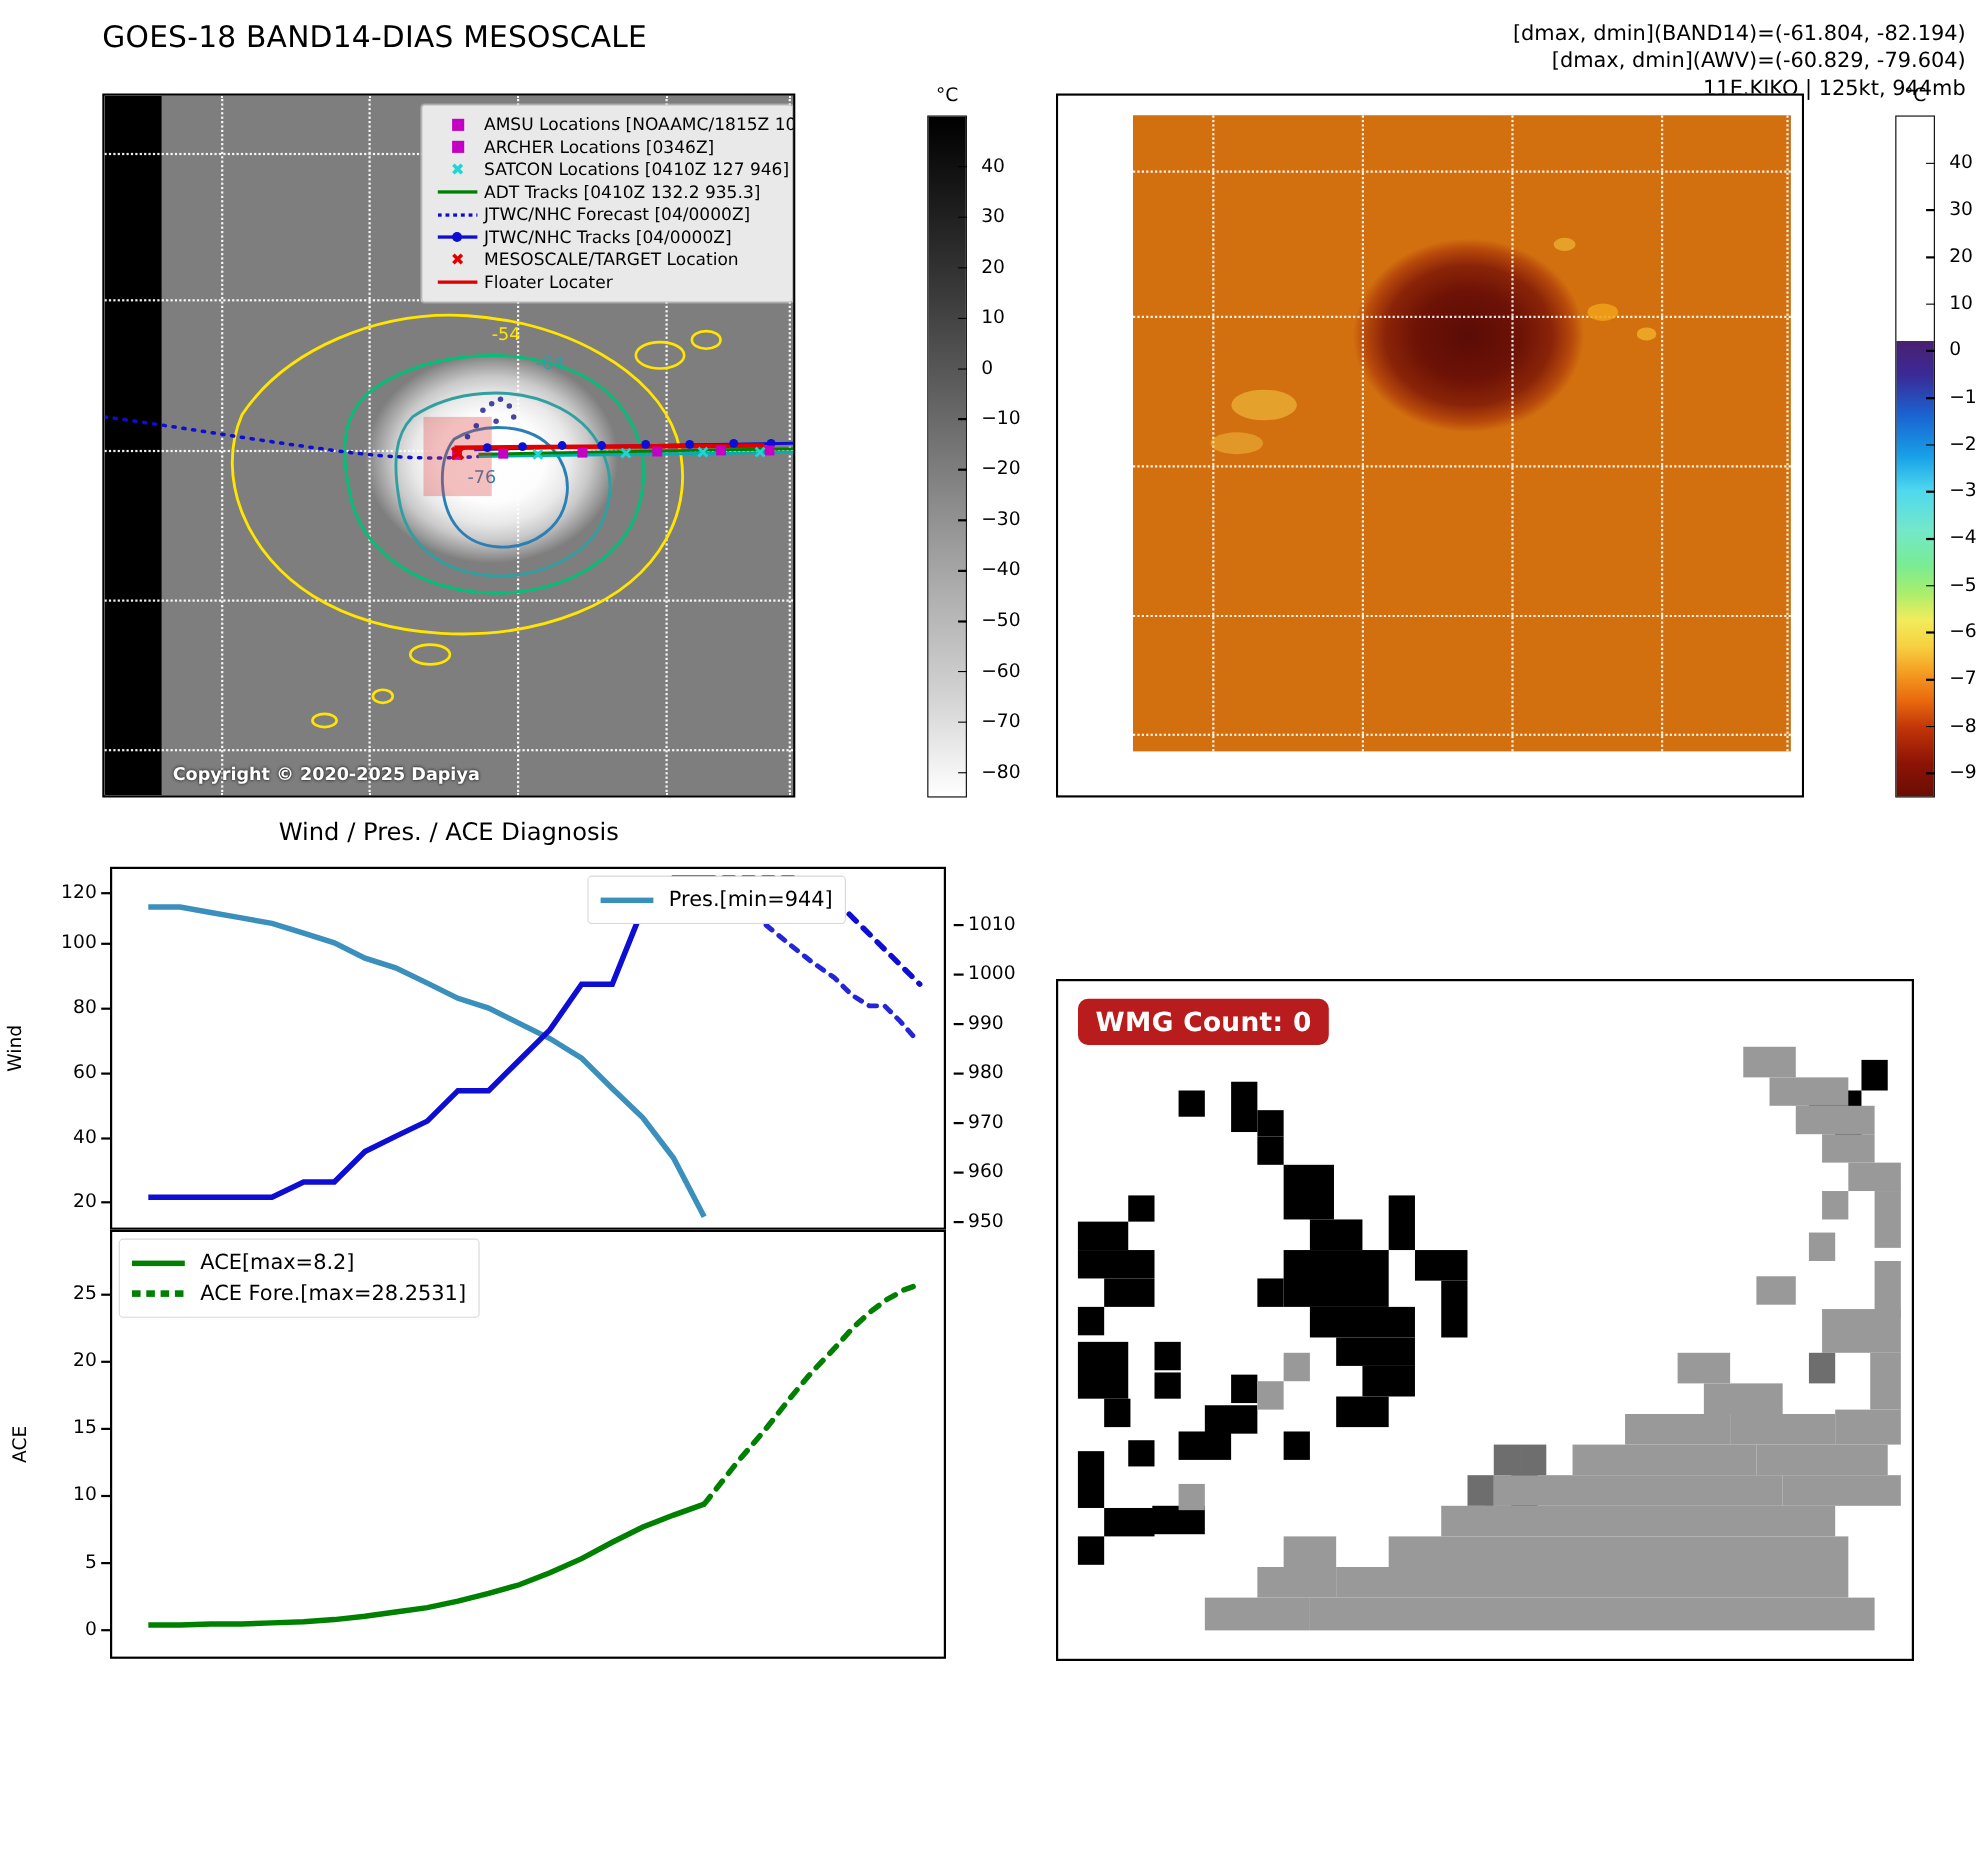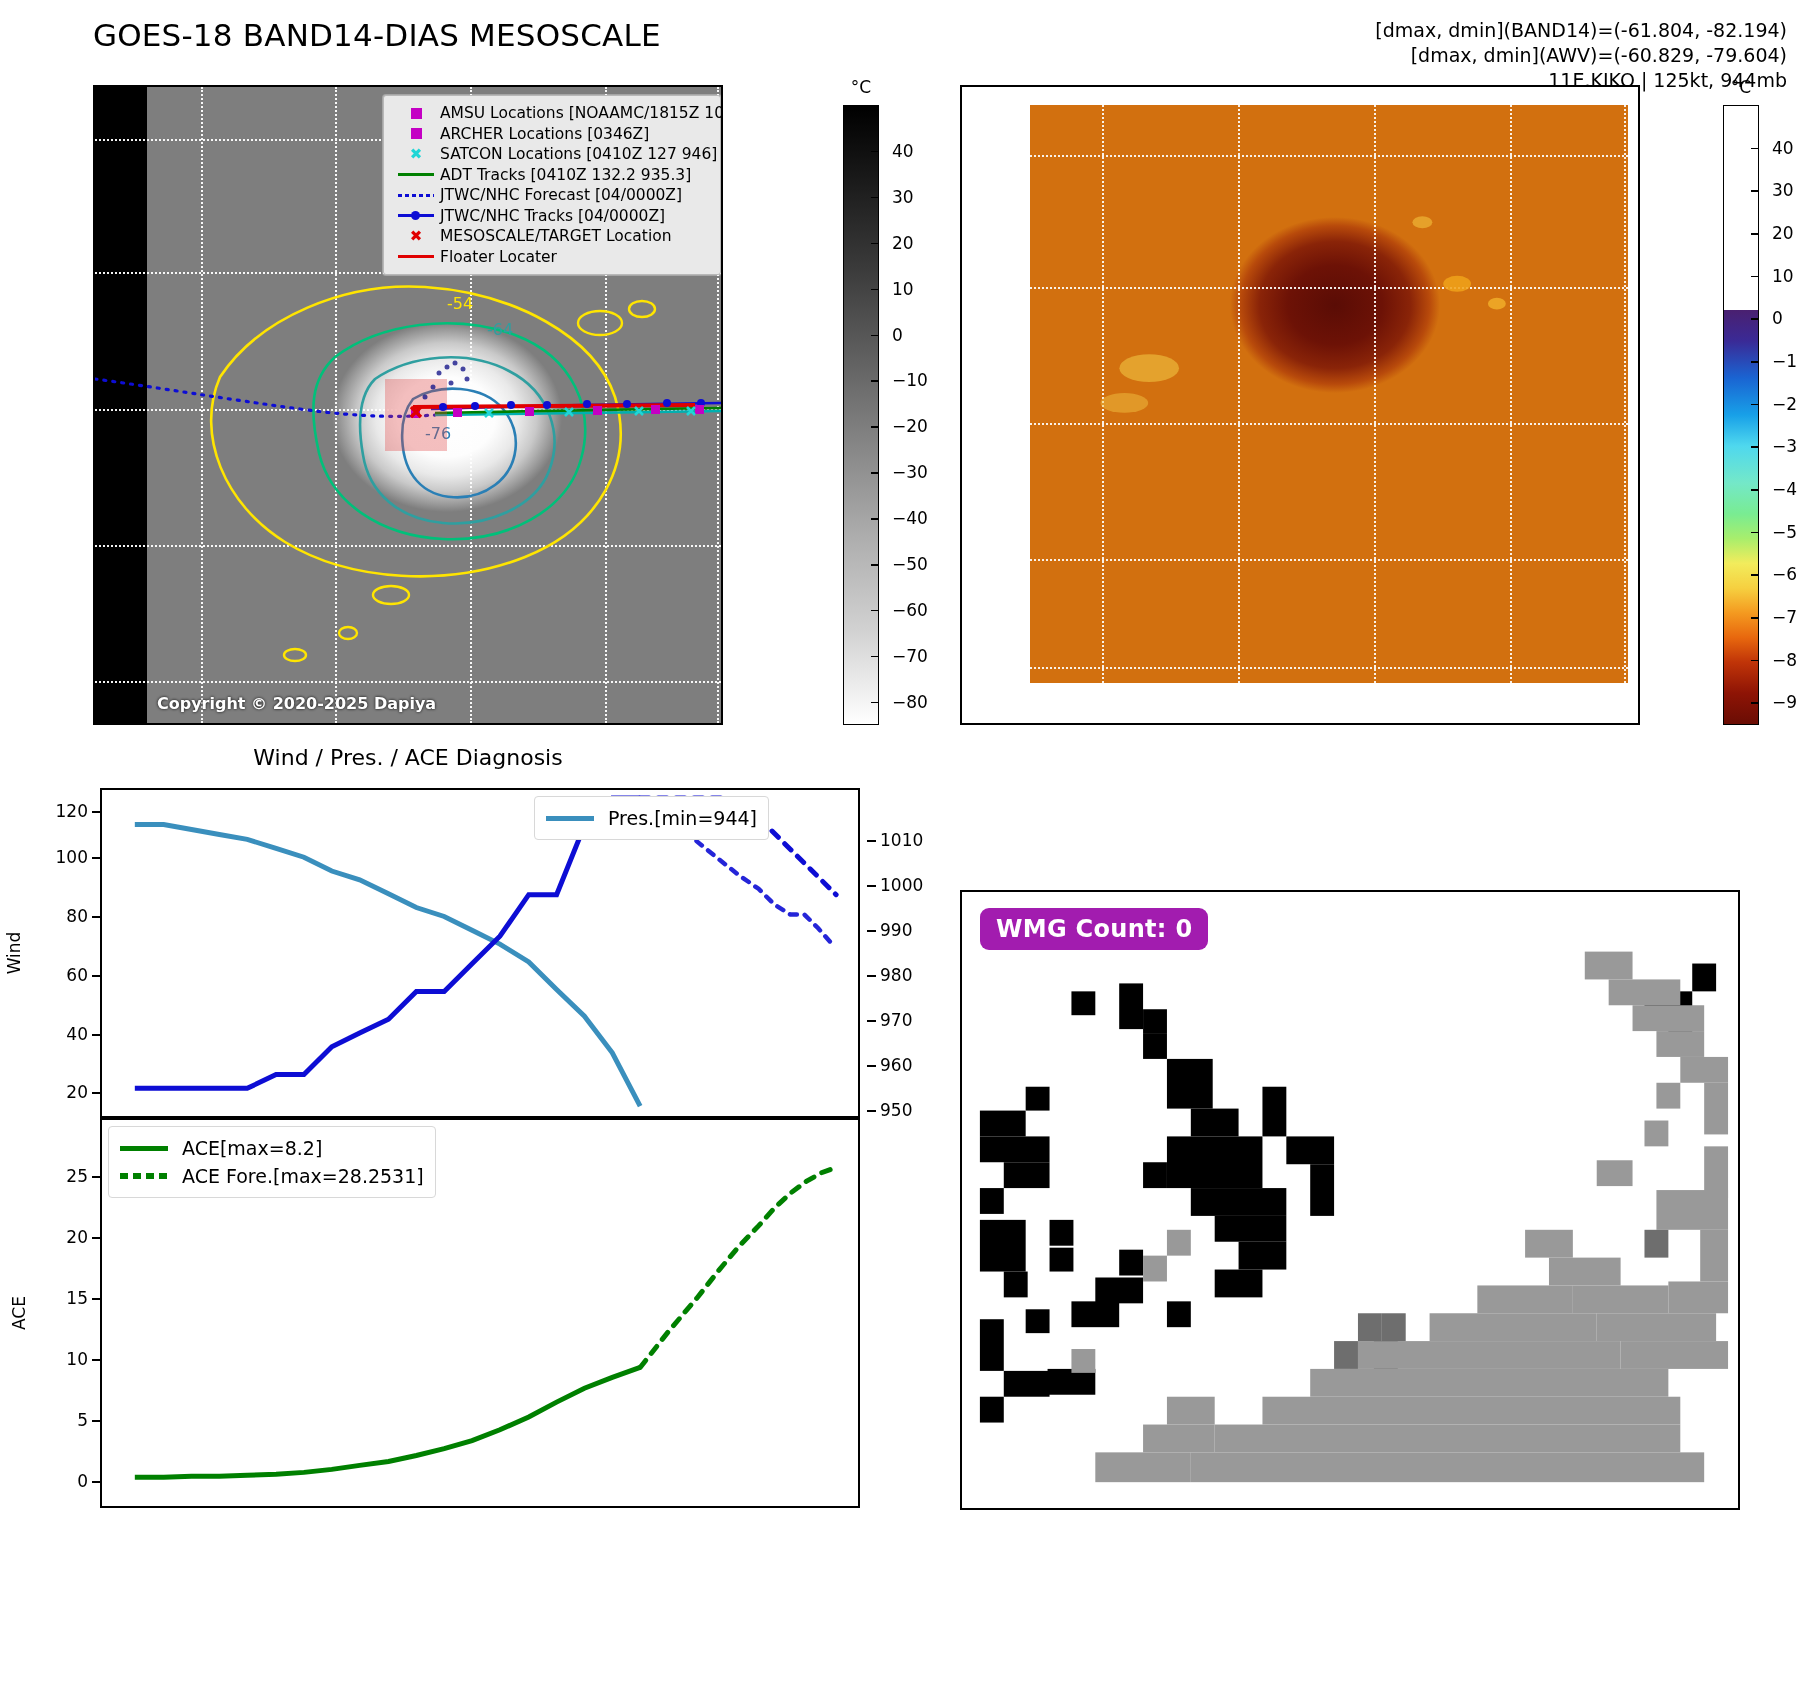--- a/index.html
+++ b/index.html
@@ -10,21 +10,21 @@
     font-family:"DejaVu Sans", sans-serif;
     color:#000;
     position:relative;
     overflow:hidden;
   }
   .abs { position:absolute; }
 
   
   #main-title {
     left:93px; top:18px; width:700px;
-    font-size:31px; line-height:34px; letter-spacing:.2px;
+    font-size:27px; line-height:34px; letter-spacing:.2px;
   }
   #header-stats {
     right:10px; top:18px; text-align:right;
     font-size:19px; line-height:25px;
   }
 
   
   .panel-frame { border:2.5px solid #000; background:#fff; }
 
   
@@ -140,21 +140,21 @@
   }
   .cl-row { display:flex; align-items:center; }
   .cl-key { width:62px; flex:0 0 62px; display:flex; align-items:center; }
   .cl-solid { width:48px; height:5px; display:block; }
   .cl-dot { width:48px; height:6px; display:block;
     background-size:13px 6px; background-repeat:repeat-x; }
 
   
   #wmg-panel { left:960px; top:890px; width:780px; height:620px; background:#fff; }
   #wmg-badge {
-    position:absolute; left:18px; top:16px; background:#a21caf; color:#fff;
+    position:absolute; left:18px; top:16px; background:#b91c1c; color:#fff;
     font-size:24px; font-weight:bold; padding:7px 16px; border-radius:9px;
     z-index:3; letter-spacing:.3px;
   }
 </style>
 </head>
 <body>
 
 <div class="abs" id="main-title">
   <div>GOES-18 BAND14-DIAS MESOSCALE</div>
 </div>

